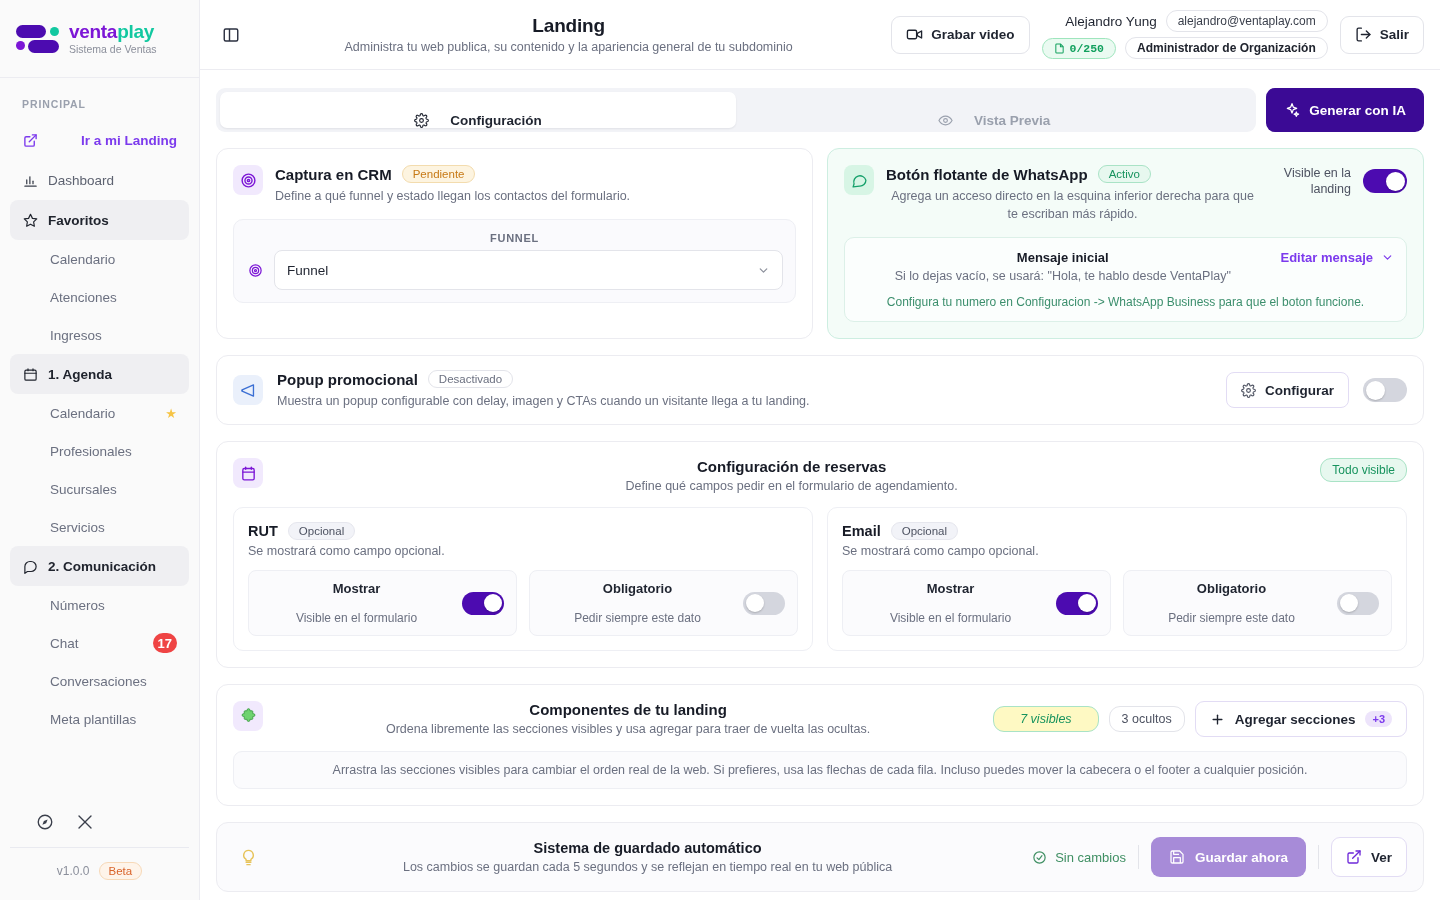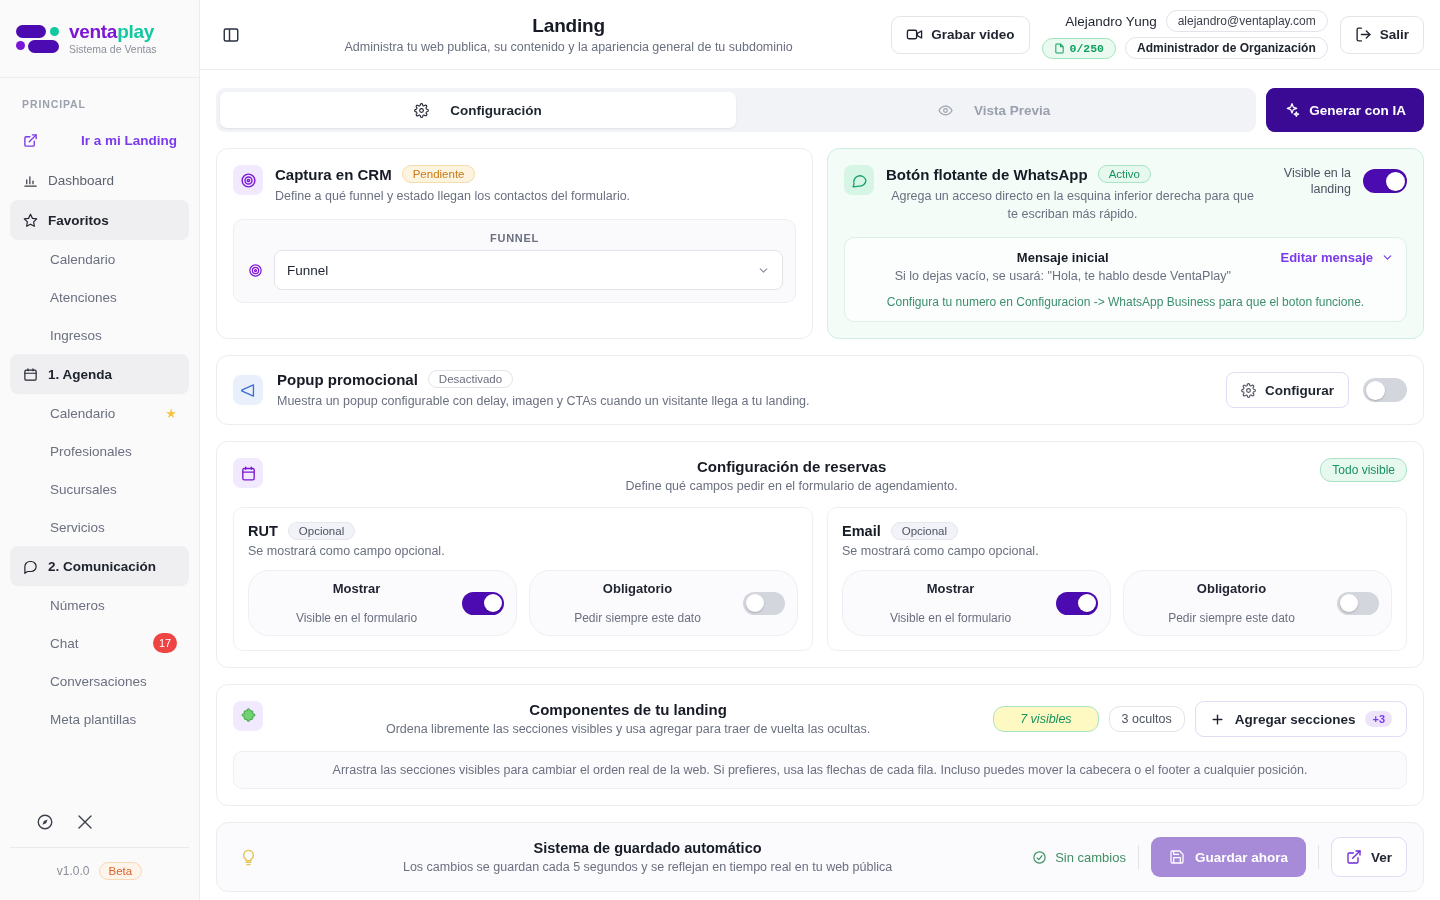--- a/index.html
+++ b/index.html
@@ -45,21 +45,21 @@
     height: 40px; padding: 0 12px; border-radius: 8px;
     font-size: 13.5px; color: #5d6270; cursor: pointer;
   }
   .nav-item.link { color: #7c3aed; font-weight: 700; text-align: right; }
   .nav-item.group { color: #20242e; font-weight: 700; }
   .nav-item.active { background: #efeff2; }
   .nav-item.child { padding-left: 40px; font-size: 13.5px; color: #6b7080; height: 38px; }
   .nav-item .ic { width: 16px; height: 16px; flex: 0 0 16px; display: flex; align-items: center; justify-content: center; }
   .nav-item .lbl { flex: 1 1 auto; white-space: nowrap; overflow: hidden; }
   .badge-count {
-    background: #ef4444; color: #fff; font-size: 11px; font-weight: 400;
+    background: #ef4444; color: #fff; font-size: 13px; font-weight: 700;
     min-width: 24px; height: 20px; border-radius: 10px;
     display: flex; align-items: center; justify-content: center; padding: 0 5px;
   }
   .star-fav { color: #f6c445; font-size: 13px; }
 
   .side-foot { flex: 0 0 auto; padding: 0 10px; }
   .side-icons { display: flex; gap: 22px; padding: 14px 26px 16px 26px; }
   .side-icons .ic { color: #3a3f4b; cursor: pointer; }
   .side-ver {
     border-top: 1px solid #e9eaf0;
@@ -108,21 +108,21 @@
 
   
   .content { flex: 1 1 auto; overflow: hidden; padding: 18px 16px 0 16px; background: #fff; }
 
   .tabs-row { display: flex; align-items: center; gap: 10px; margin-bottom: 16px; }
   .tabs {
     flex: 1 1 auto; display: flex; background: #f2f3f7; border-radius: 9px; padding: 4px;
   }
   .tab {
     flex: 1 1 0; height: 36px; border-radius: 7px;
-    display: flex; align-items: center; justify-content: center; gap: 21px;
+    display: flex; align-items: flex-end; justify-content: center; gap: 21px;
     font-size: 13.5px; font-weight: 700; color: #9aa0ad; cursor: pointer;
   }
   .tab.active { background: #fff; color: #1f2430; box-shadow: 0 1px 2px rgba(20,20,40,.08); }
   .btn-ai {
     flex: 0 0 auto; height: 44px; padding: 0 18px; border-radius: 9px;
     background: #3b0a95; color: #fff; font-size: 13.5px; font-weight: 700;
     display: flex; align-items: center; gap: 9px; cursor: pointer; border: none;
   }
 
   .card {
@@ -213,21 +213,21 @@
   .sec-title { font-size: 15px; font-weight: 700; color: #171b26; }
   .sec-sub { font-size: 12.5px; color: #6b7080; margin-top: 4px; }
 
   .field-grid { display: flex; gap: 14px; margin-top: 14px; }
   .field-box { flex: 1 1 50%; border: 1px solid #eeeff4; border-radius: 10px; padding: 14px; }
   .field-title-line { display: flex; align-items: center; gap: 10px; }
   .field-name { font-size: 14.5px; font-weight: 700; color: #171b26; }
   .field-note { font-size: 12.5px; color: #6b7080; margin-top: 4px; }
   .sw-grid { display: flex; gap: 12px; margin-top: 12px; }
   .sw-box {
-    flex: 1 1 50%; border: 1px solid #eeeff4; border-radius: 21px; background: #fbfbfd;
+    flex: 1 1 50%; border: 1px solid #eeeff4; border-radius: 8px; background: #fbfbfd;
     padding: 10px 12px; display: flex; align-items: center; gap: 10px;
   }
   .sw-txt { flex: 1 1 auto; text-align: center; }
   .sw-label { font-size: 13px; font-weight: 700; color: #1f2430; }
   .sw-sub { font-size: 12px; color: #6b7080; margin-top: 15px; }
 
   .comp-actions { display: flex; align-items: center; gap: 10px; flex: 0 0 auto; }
   .btn-add {
     display: flex; align-items: center; gap: 10px; height: 36px; padding: 0 14px;
     border: 1px solid #e2dcf4; border-radius: 9px; background: #fff;

